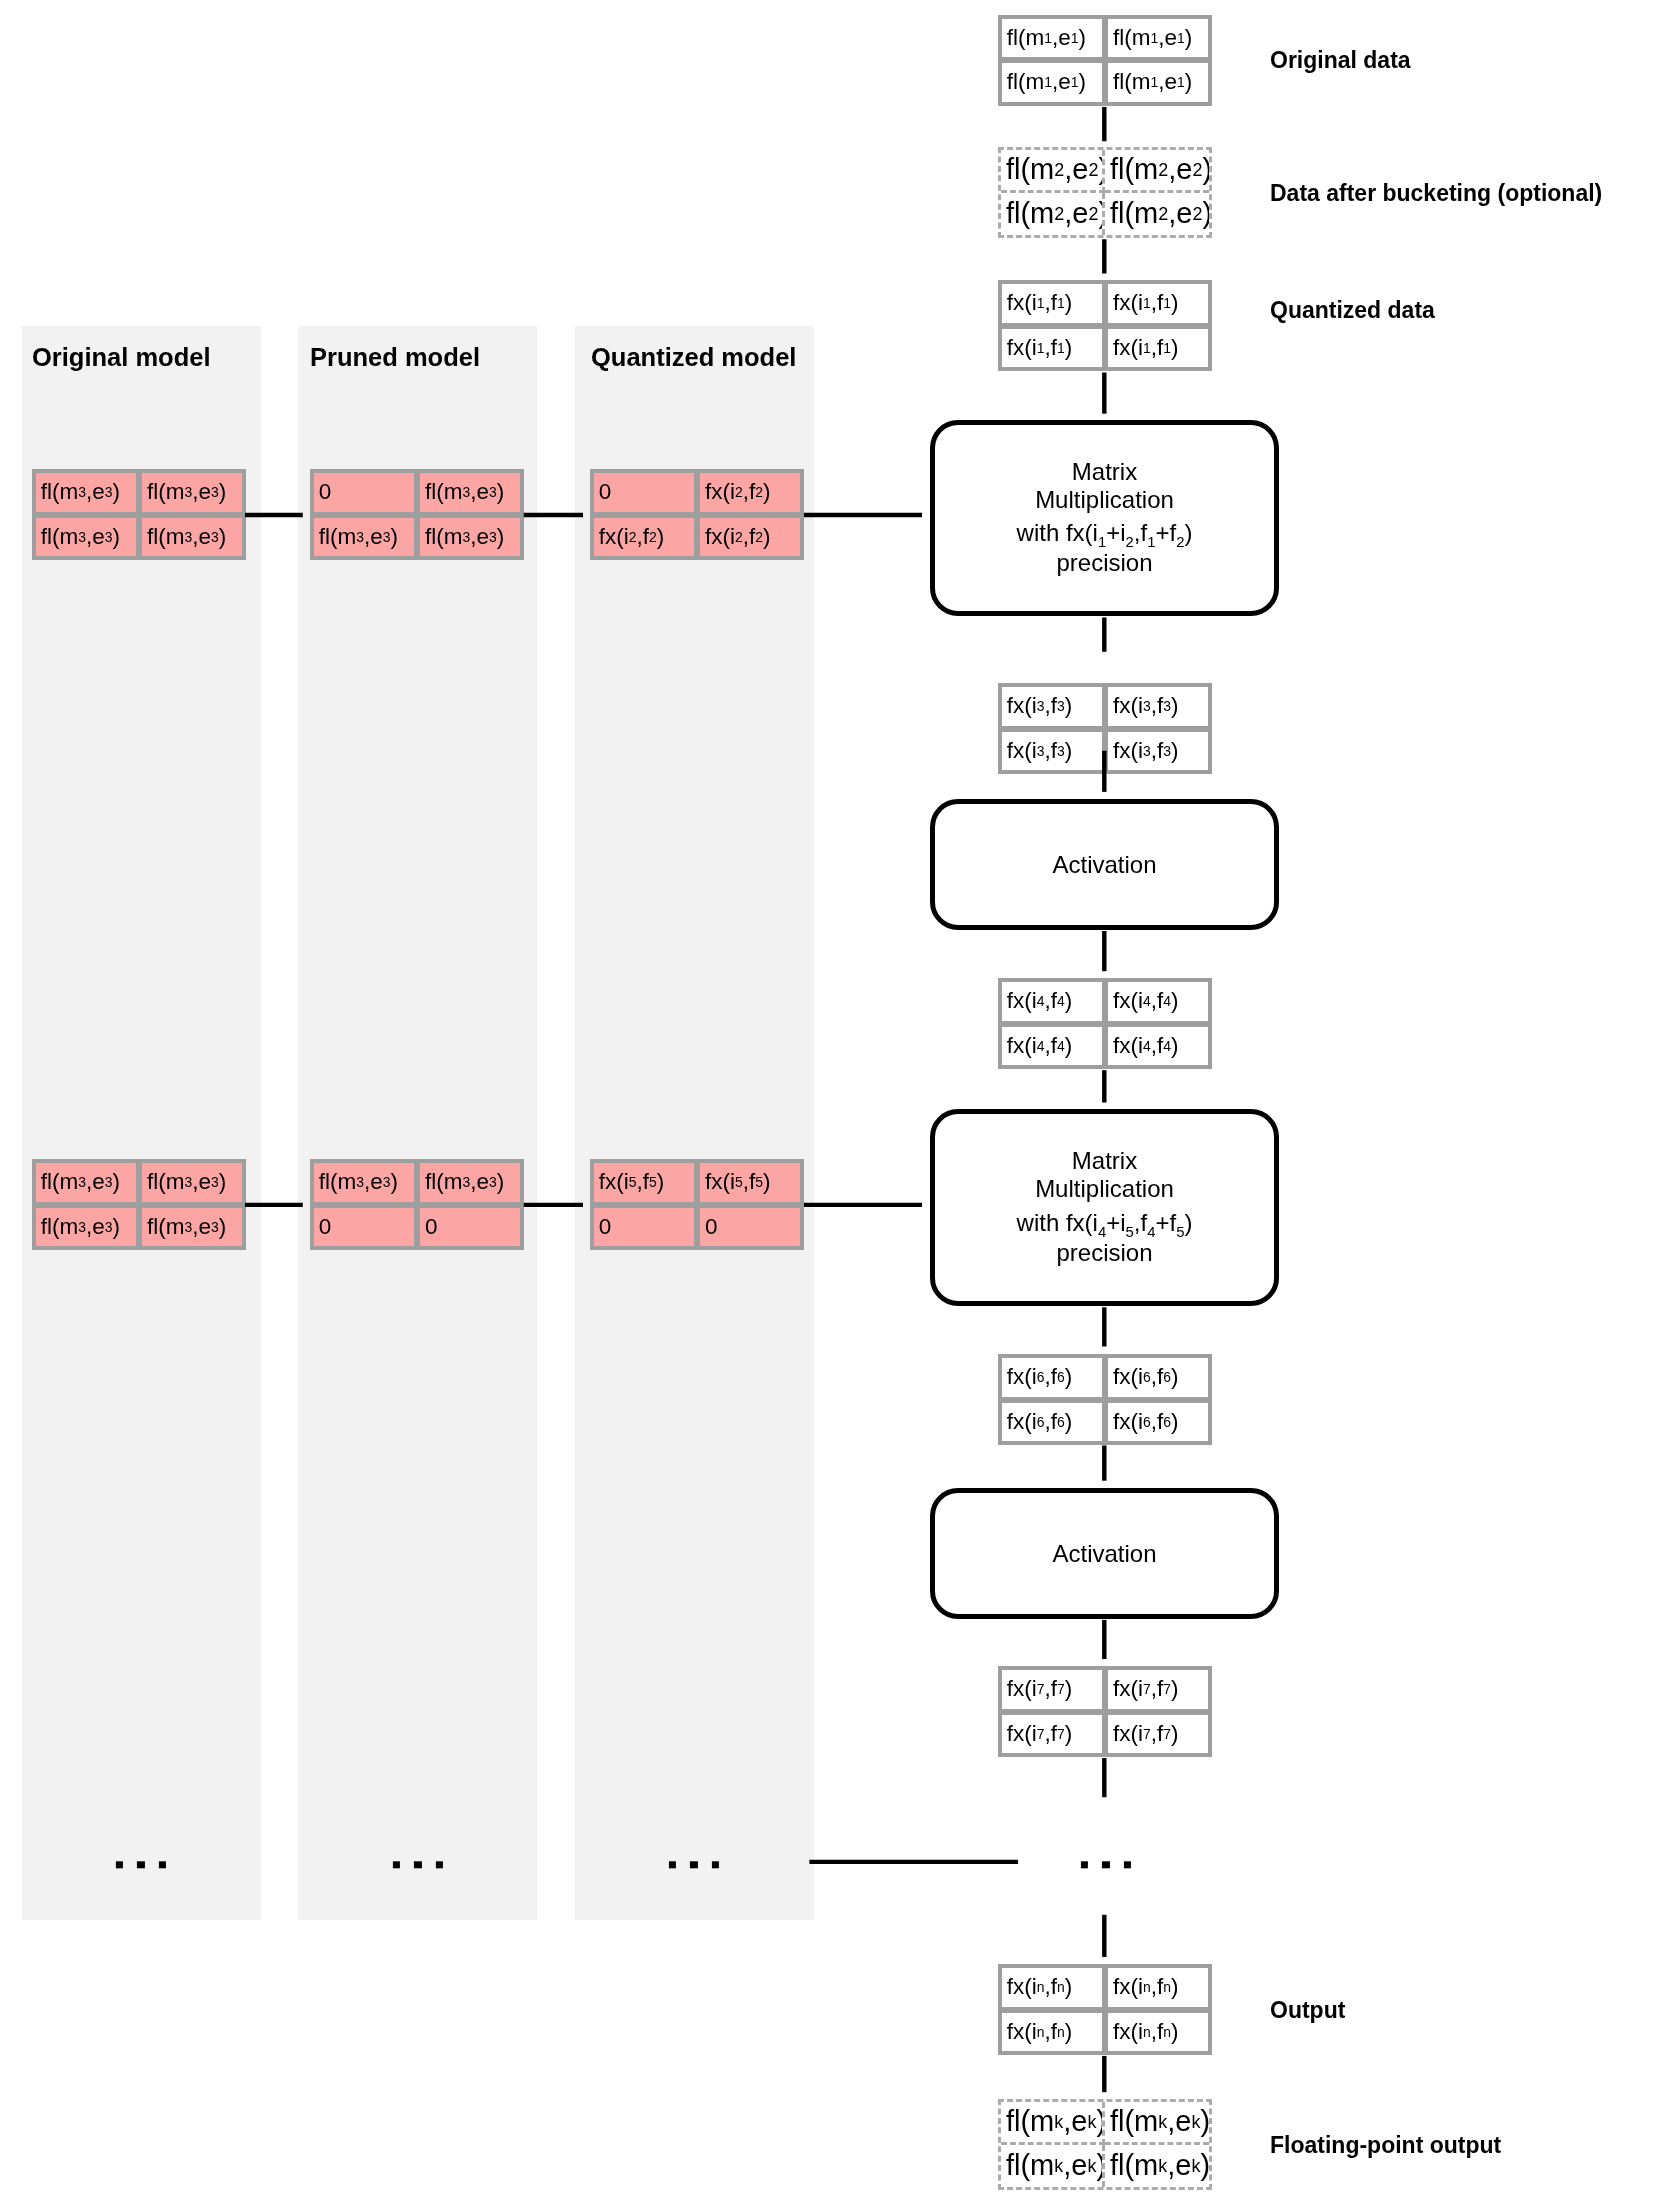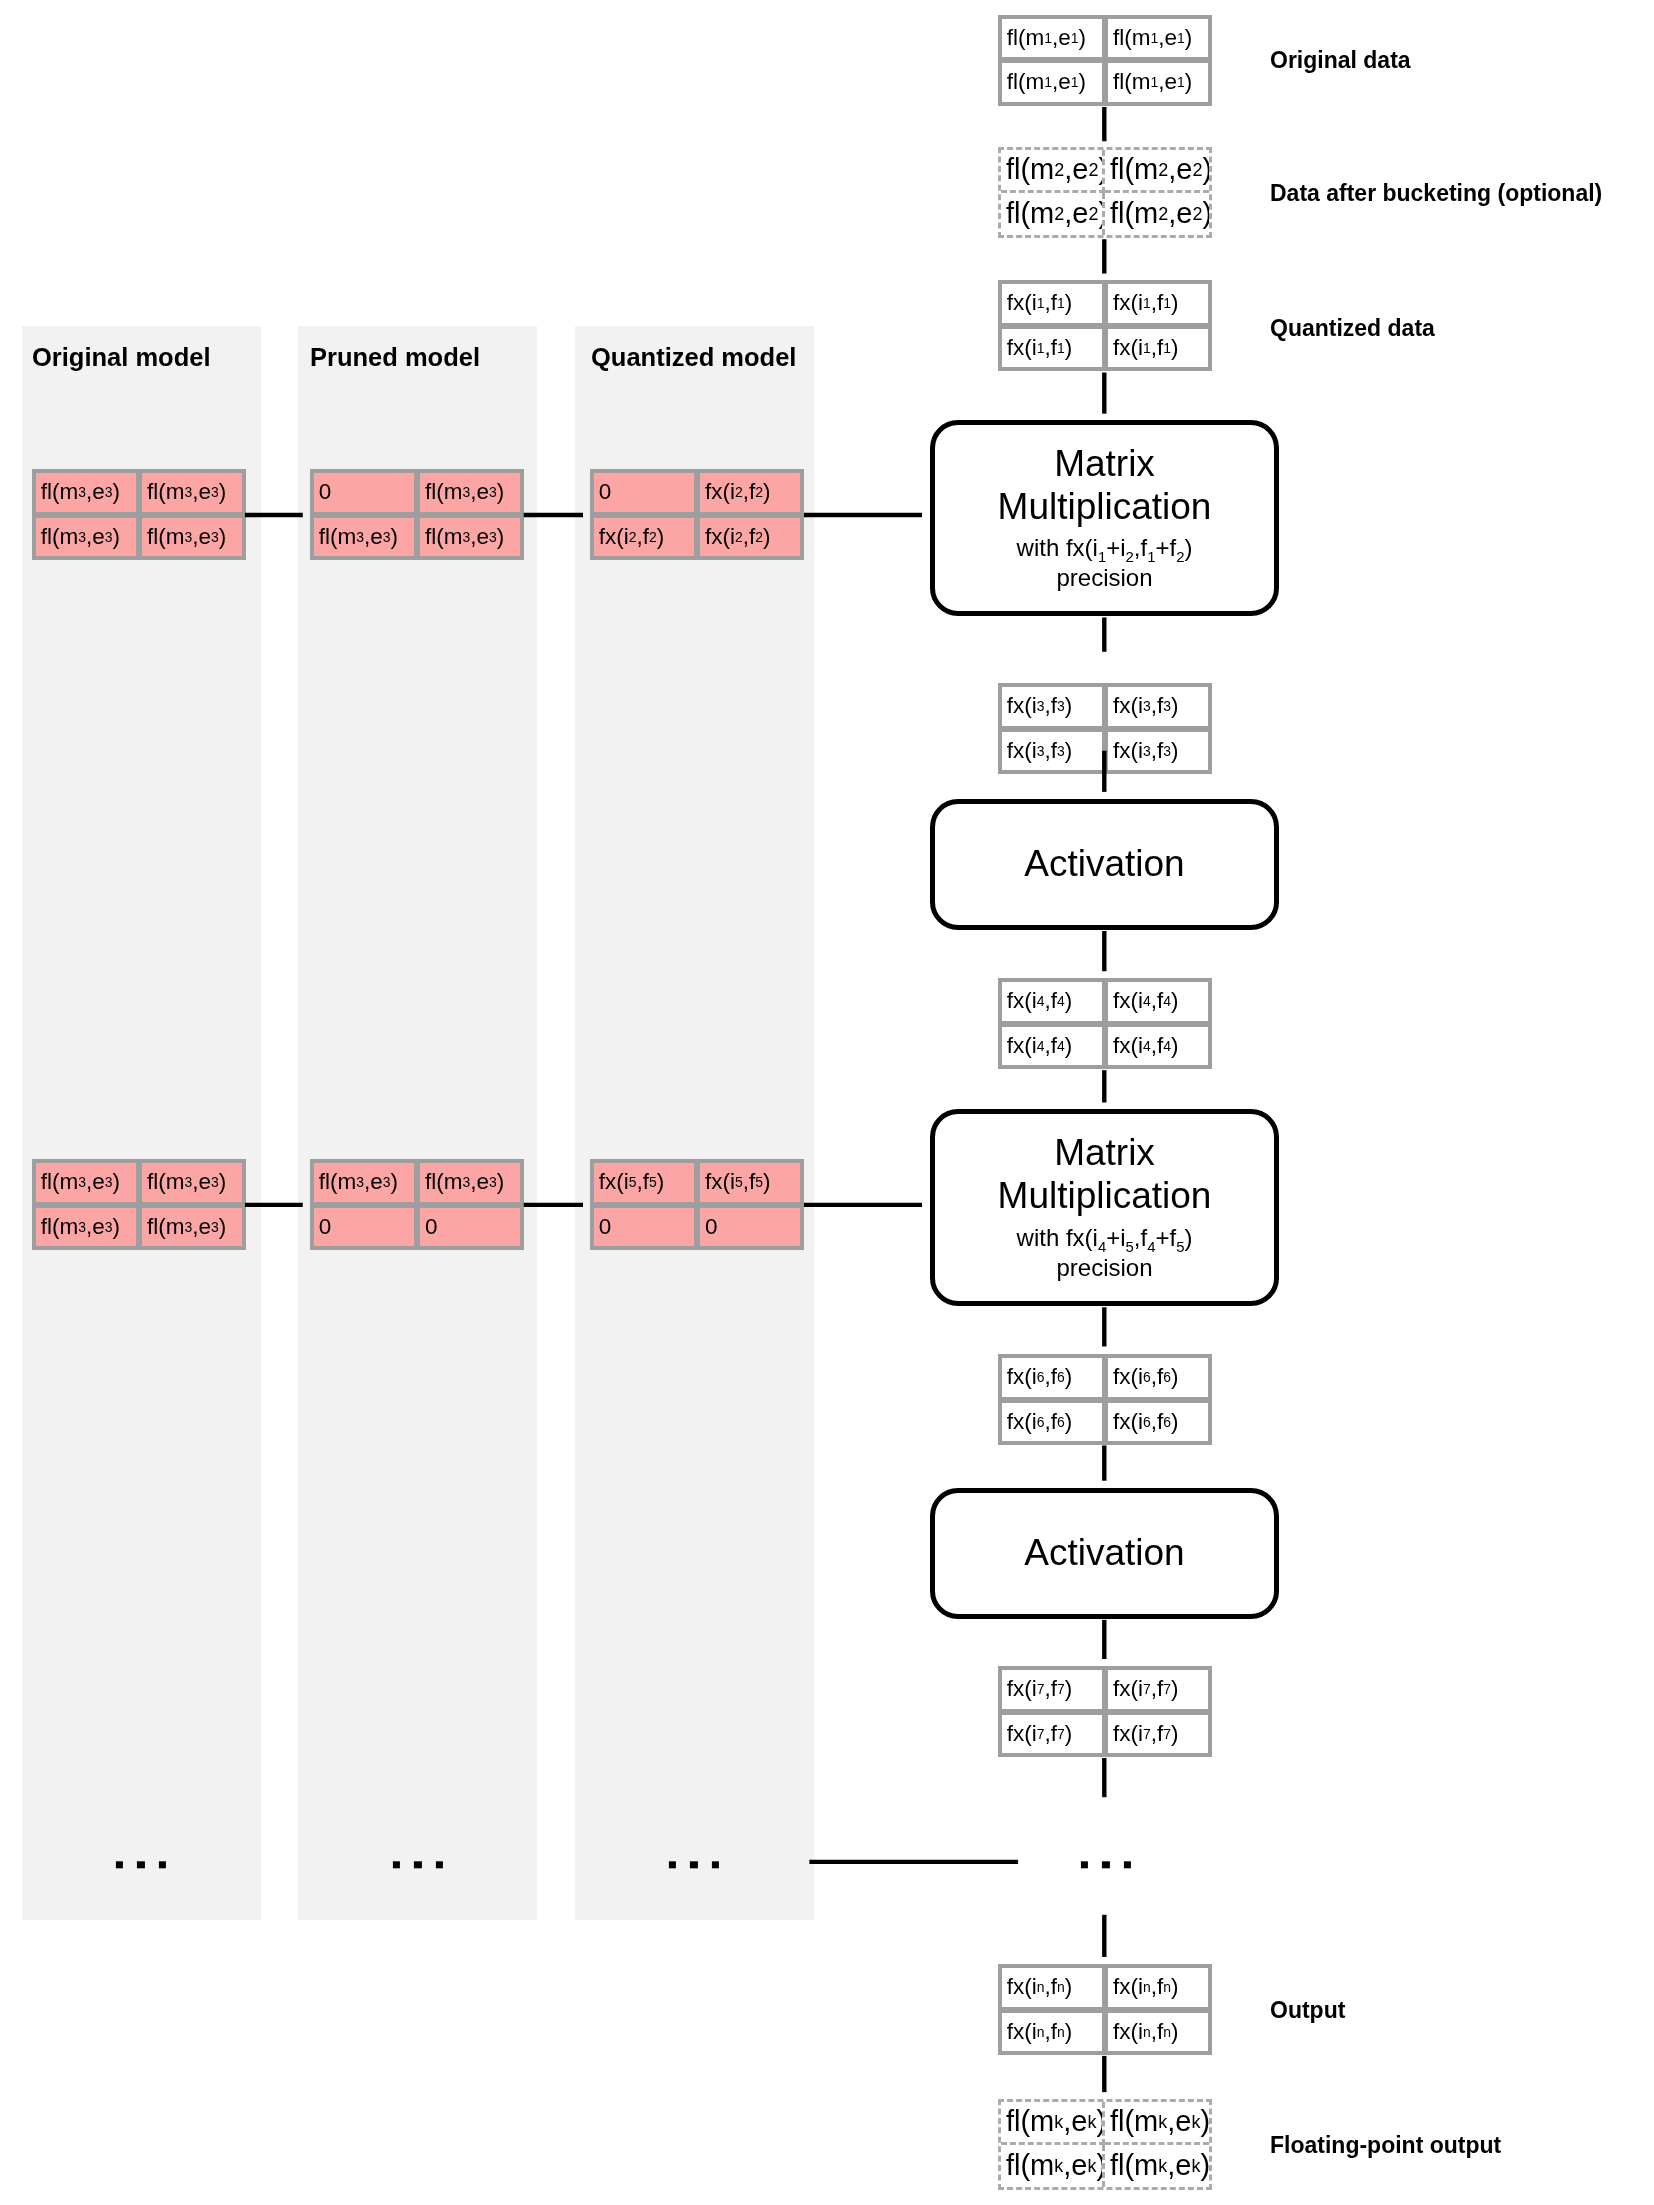--- a/index.html
+++ b/index.html
@@ -43,21 +43,21 @@
 
   sub{font-size:62%;line-height:0;}
 
   
   .roundbox{
     position:absolute;left:930px;width:349px;background:#ffffff;
     border:5.4px solid #000;border-radius:28px;box-sizing:border-box;
     display:flex;flex-direction:column;align-items:center;justify-content:center;
     text-align:center;
   }
-  .roundbox .title{font-size:37px;line-height:1.16;text-align:right;}
+  .roundbox .title{font-size:24px;line-height:1.16;text-align:right;}
   .roundbox .subtitle{font-size:24px;line-height:1.25;margin-top:4.9px;}
 
   
   .flow-label{
     position:absolute;left:1270px;font-size:23px;font-weight:bold;
     white-space:nowrap;transform:translateY(-50%);
   }
 
   
   .dots{position:absolute;display:flex;gap:14px;transform:translate(-50%,-50%);}
@@ -211,21 +211,21 @@
   </div>
 <div class="dmatrix" style="left:998px;top:2099px">
     <div class="cell">fl(m<sub>k</sub>,e<sub>k</sub>)</div>
     <div class="cell">fl(m<sub>k</sub>,e<sub>k</sub>)</div>
     <div class="cell">fl(m<sub>k</sub>,e<sub>k</sub>)</div>
     <div class="cell">fl(m<sub>k</sub>,e<sub>k</sub>)</div>
   </div>
 
 <div class="flow-label" style="top:60px">Original data</div>
 <div class="flow-label" style="top:193px">Data after bucketing (optional)</div>
-<div class="flow-label" style="top:328px">Quantized data</div>
+<div class="flow-label" style="top:310px">Quantized data</div>
 <div class="flow-label" style="top:2010px">Output</div>
 <div class="flow-label" style="top:2145px">Floating-point output</div>
 
 <svg class="layer arrows" width="1654" height="2205" viewBox="0 0 3376 4500">
   <defs>
     <marker id="ah" markerUnits="strokeWidth" markerWidth="8" markerHeight="6" refX="6.4" refY="2.5" orient="auto">
       <path d="M0,0 L7,2.5 L0,5 Z" fill="#000"></path>
     </marker>
   </defs>
   <g stroke="#000" stroke-width="9" fill="none">

